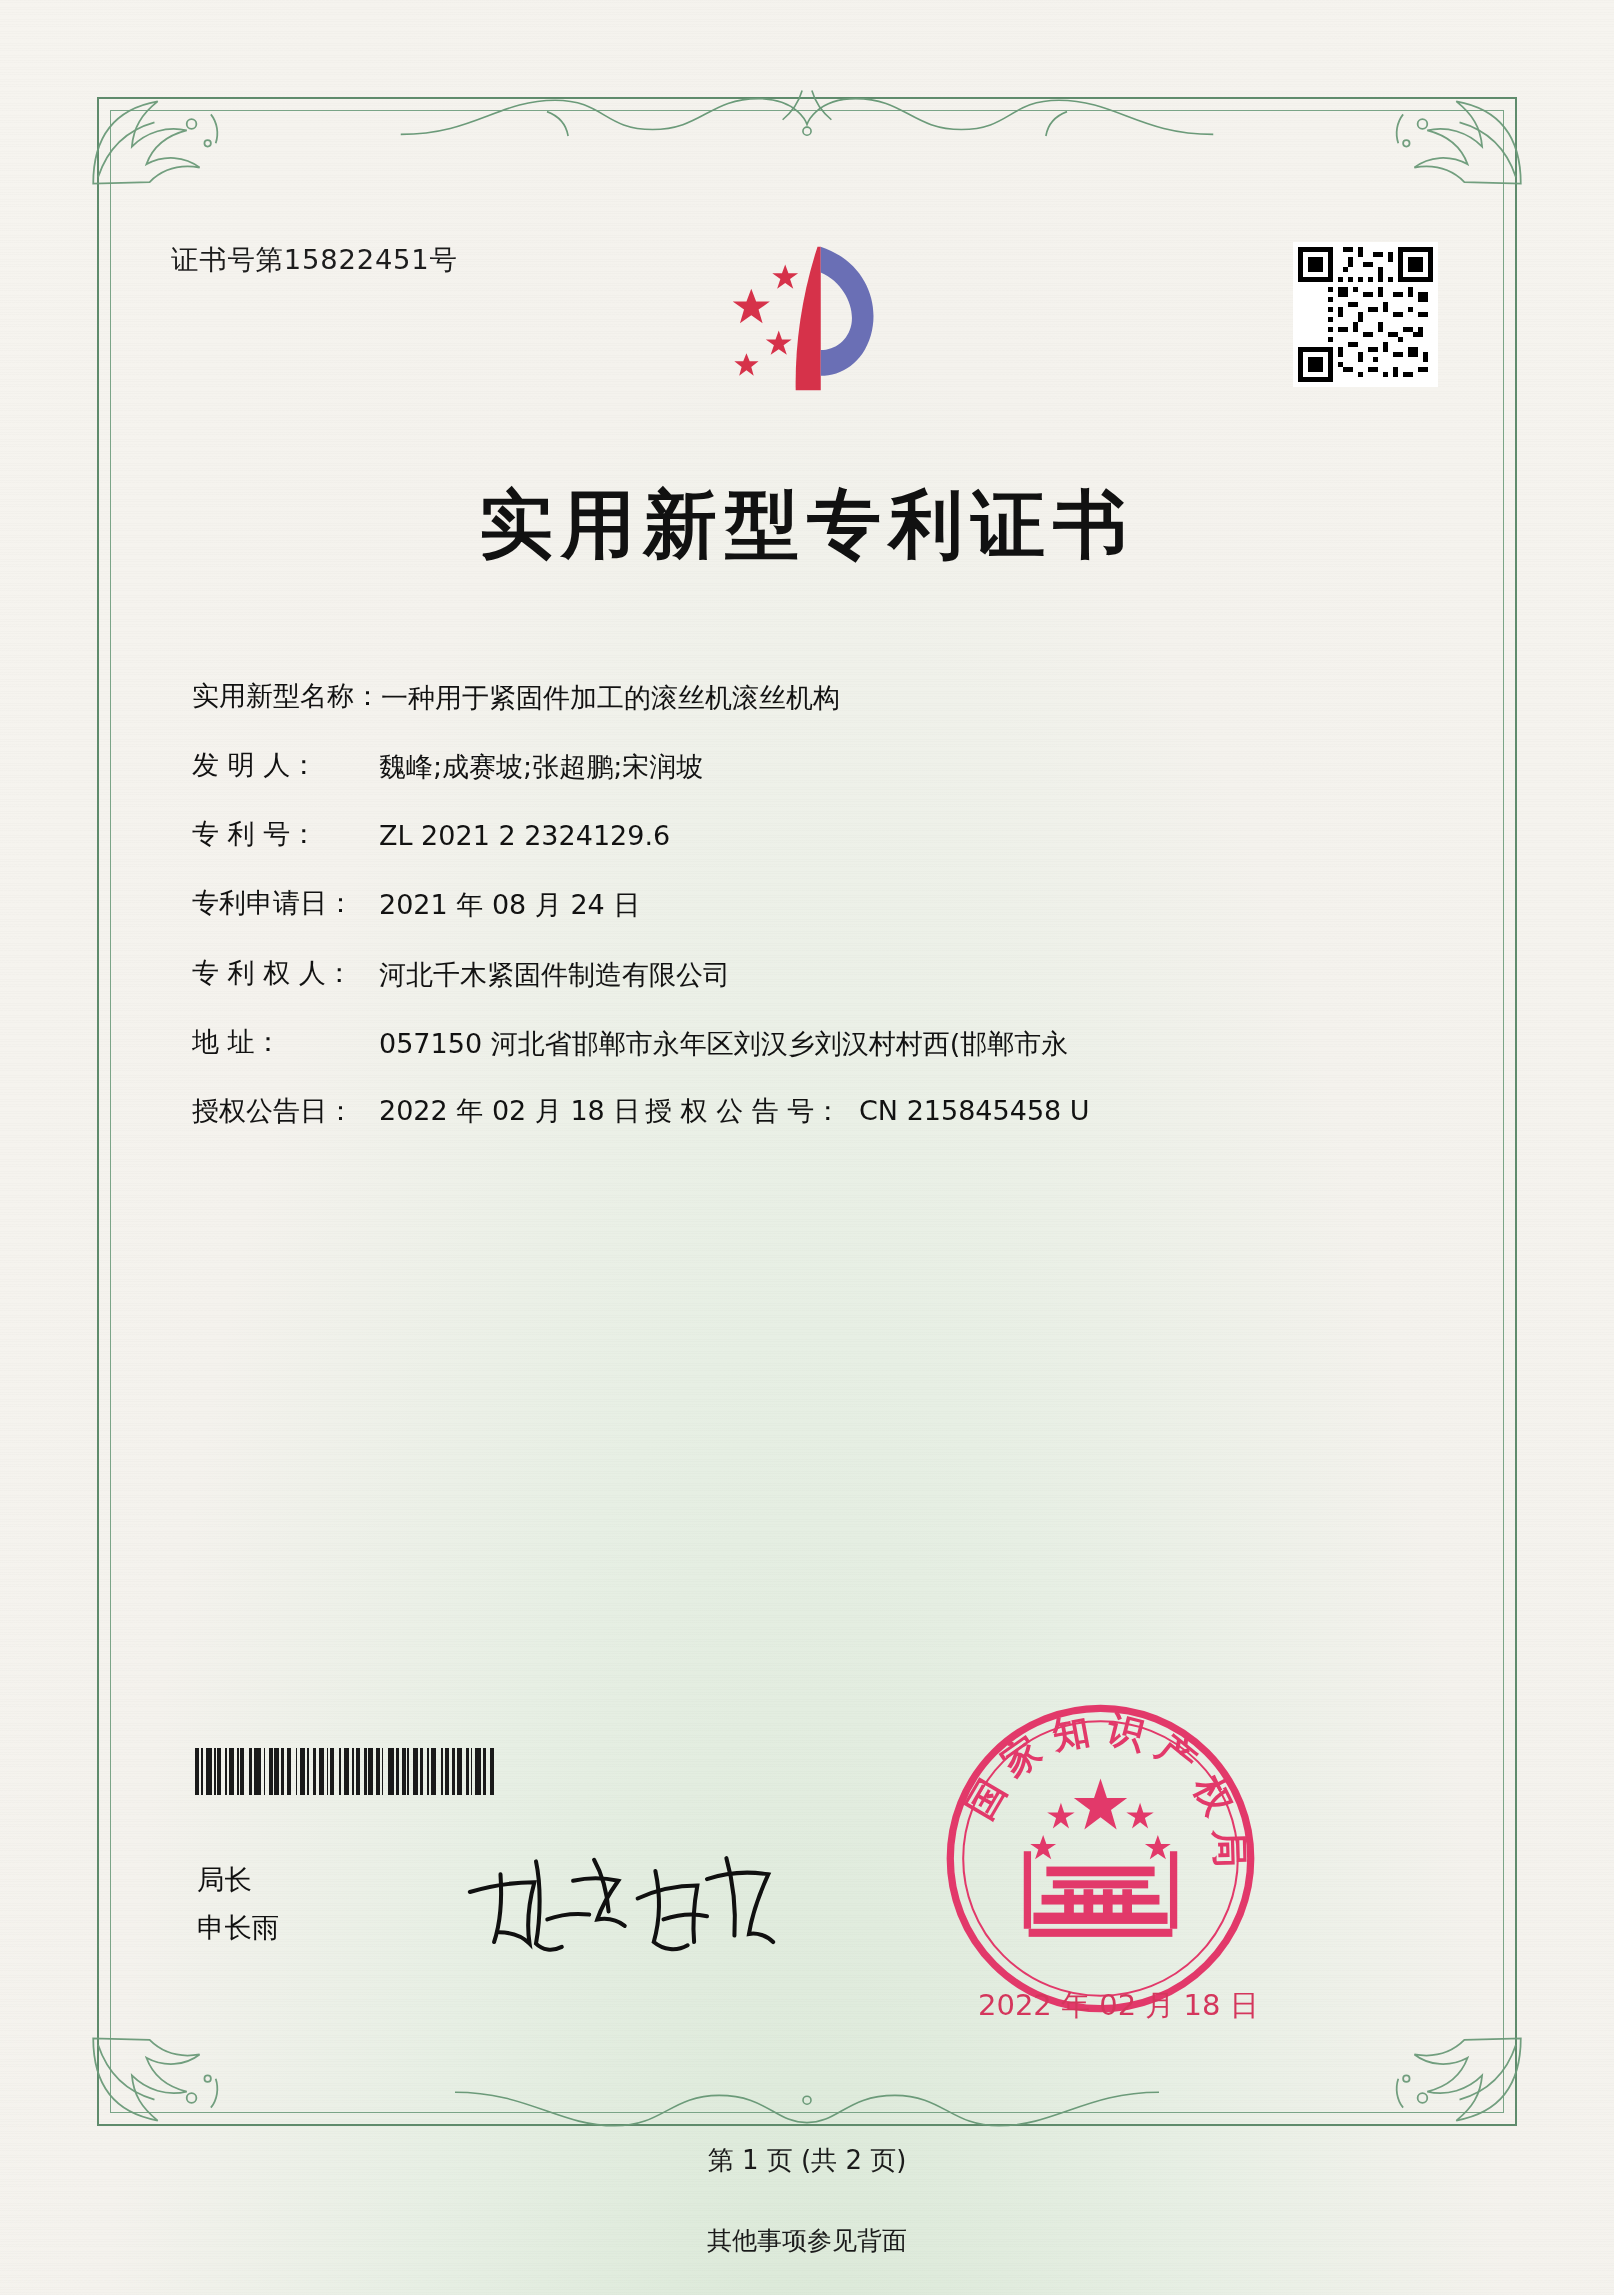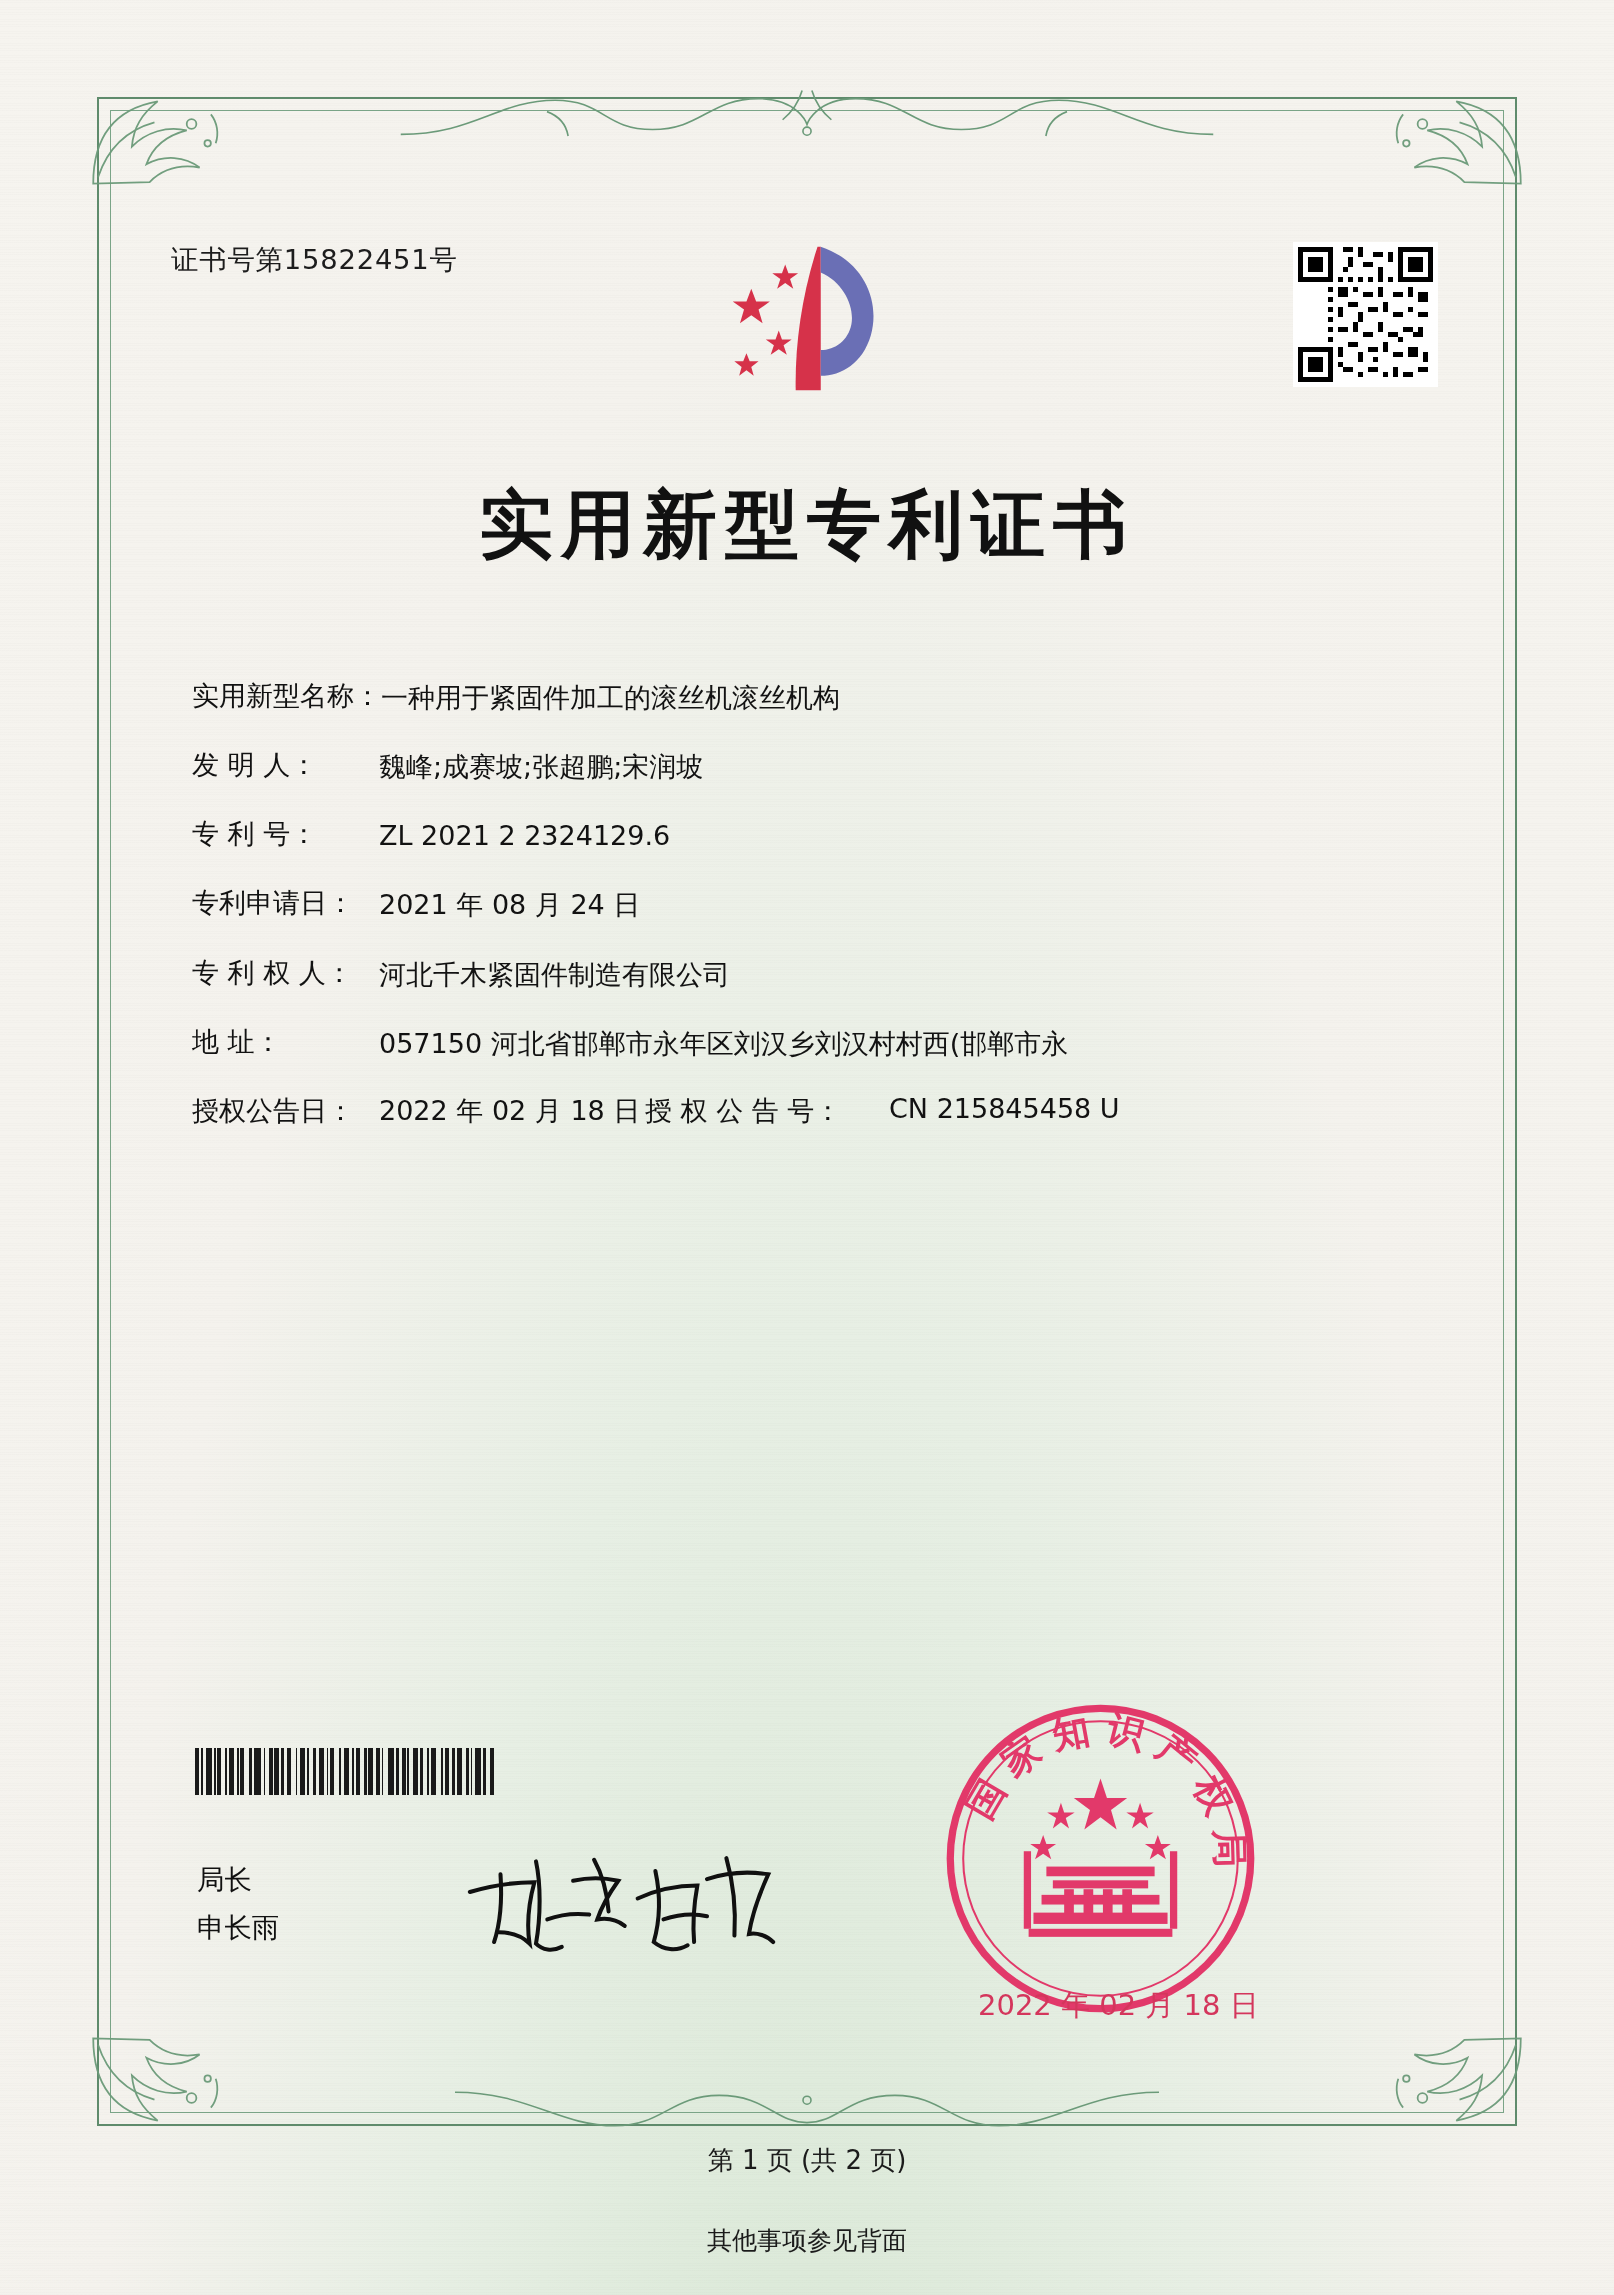--- a/index.html
+++ b/index.html
@@ -87,25 +87,25 @@
   }
   .row{display:flex;align-items:flex-start;margin-bottom:30px;}
   .lbl{
     flex:0 0 187px;
     letter-spacing:0px;
     white-space:nowrap;
   }
   .val{flex:1 1 auto;line-height:1.45;}
   .val.indent2 .l2{display:block;margin-left:0px;}
   .row.grant{margin-bottom:24px;}
-  .grant-wrap{display:flex;width:100%;align-items:flex-start;}
+  .grant-wrap{display:flex;width:100%;align-items:center;}
   .grant-l{flex:0 0 187px;white-space:nowrap;}
   .grant-v{flex:0 0 266px;}
   .grant-l2{flex:0 0 214px;white-space:nowrap;}
-  .grant-v2{flex:1 1 auto;margin-left:30px;}
+  .grant-v2{flex:1 1 auto;}
 
   
   .paras{
     position:absolute;left:192px;right:168px;top:1308px;
     font-size:27px;line-height:1.72;color:#121212;
     font-family:"DejaVu Sans", sans-serif;
   }
   .paras p{margin:0 0 14.5px 0;text-indent:53px;text-align:justify;}
 
   

